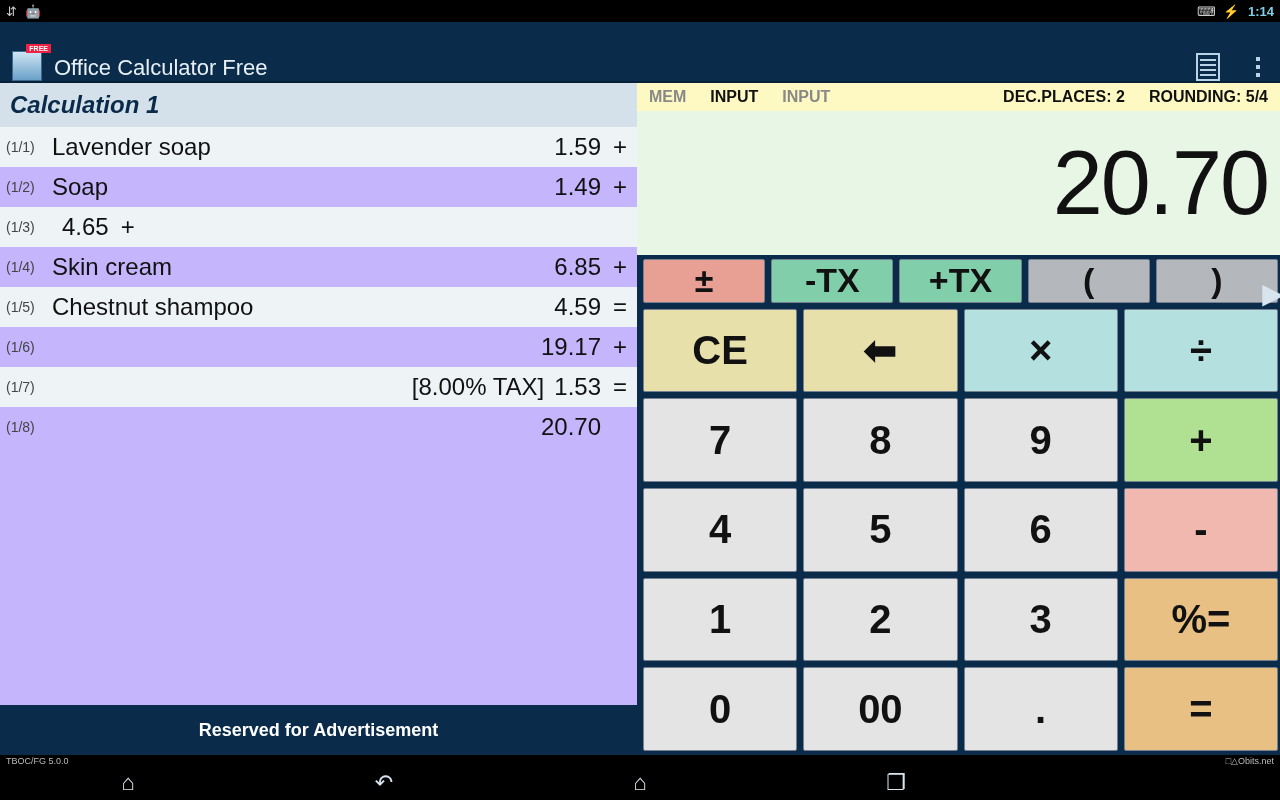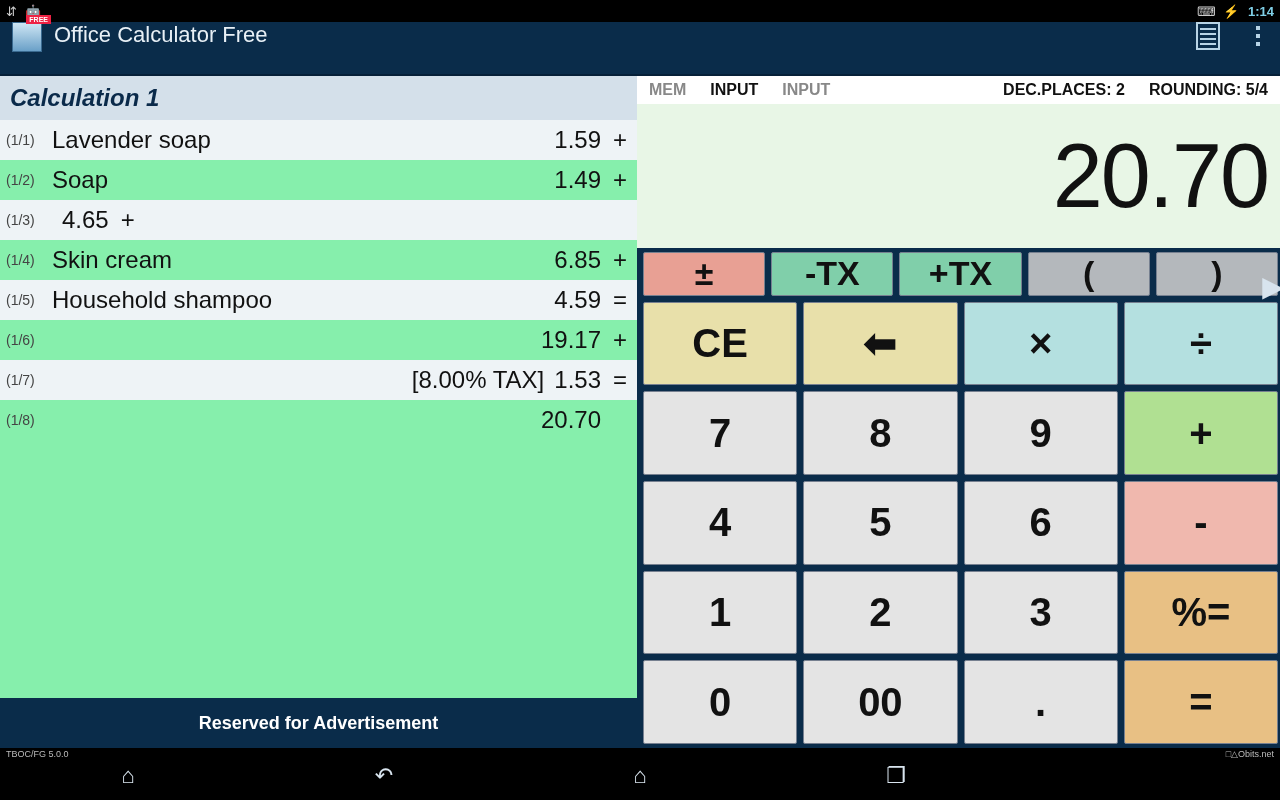--- a/index.html
+++ b/index.html
@@ -2,47 +2,47 @@
 <html><head>
 <meta charset="utf-8">
 <style>
   * { box-sizing: border-box; margin: 0; padding: 0; font-family: Arial, Helvetica, sans-serif; }
   html, body { width: 1280px; height: 800px; background: #000; overflow: hidden; }
 
   .status-bar { height: 22px; background: #000; color: #ccc; display: flex; align-items: center; justify-content: space-between; padding: 0 6px; font-size: 13px; }
   .status-left, .status-right { display: flex; align-items: center; gap: 8px; }
   .status-right .time { color: #7fcfe6; font-weight: bold; }
 
-  .app-bar { height: 54px; background: #0a2c4a; color: #e8f0f6; display: flex; align-items: flex-start; padding: 0 12px; gap: 12px; border-bottom: 2px solid #062038; }
+  .app-bar { height: 61px; background: #0a2c4a; color: #e8f0f6; display: flex; align-items: flex-end; padding: 0 12px; gap: 12px; border-bottom: 2px solid #062038; }
   .app-icon { width: 30px; height: 30px; background: linear-gradient(#cfe6f4, #6aa0c8); border: 1px solid #3a6a90; position: relative; }
   .app-icon .free { position: absolute; top: -8px; right: -10px; background: #e24; color: #fff; font-size: 7px; font-weight: bold; padding: 1px 3px; }
   .app-title { flex: 1; font-size: 22px; color: #e8f0f6; }
   .ab-right { display: flex; align-items: center; gap: 28px; }
   .tape-icon { width: 24px; height: 28px; border: 2px solid #b8d4e6; display: flex; flex-direction: column; justify-content: space-around; padding: 2px; }
   .tape-icon div { height: 2px; background: #b8d4e6; }
   .overflow-icon { display: flex; flex-direction: column; gap: 4px; padding: 0 8px; }
   .overflow-icon div { width: 4px; height: 4px; background: #b8d4e6; }
 
   .content { height: 672px; display: flex; background: #0a2c4a; }
 
-  .tape-panel { width: 637px; background: #86efac; display: flex; flex-direction: column; }
+  .tape-panel { width: 637px; background: #c4b5fd; display: flex; flex-direction: column; }
   .calc-title { background: #d4e0ea; padding: 8px 10px; font-size: 24px; font-style: italic; font-weight: bold; color: #0a2a4a; }
   .tape-rows { flex: 1; overflow: hidden; }
   .tape-row { display: flex; align-items: center; height: 40px; padding: 0 10px 0 6px; font-size: 24px; color: #111; }
   .tape-row.alt { background: #eef3f6; }
   .tape-row.bolded { font-weight: normal; }
   .tr-idx { font-size: 14px; color: #444; width: 46px; }
   .tr-label { flex: 1; }
   .tr-note { margin-right: 10px; }
   .tr-val { text-align: right; }
   .tr-op { width: 26px; text-align: right; padding-left: 4px; }
   .ad-area { height: 50px; background: #0a2c4a; color: #fff; display: flex; align-items: center; justify-content: center; font-size: 18px; font-weight: bold; }
 
   .calc-panel { flex: 1; display: flex; flex-direction: column; background: #0a2c4a; }
-  .info-bar { height: 28px; background: #ffffff; display: flex; align-items: center; font-size: 16px; font-weight: bold; color: #111; }
+  .info-bar { height: 28px; background: #fef9c3; display: flex; align-items: center; font-size: 16px; font-weight: bold; color: #111; }
   .info-item { padding: 0 12px; }
   .info-item.dim { color: #888; }
   .display { height: 144px; background: #e8f6e6; display: flex; align-items: center; justify-content: flex-end; padding: 0 12px; font-size: 90px; font-weight: 500; color: #111; font-family: Arial, sans-serif; letter-spacing: -2px; }
 
   .pad { flex: 1; display: flex; flex-direction: column; gap: 6px; padding: 4px 2px 4px 6px; position: relative; }
   .prow { flex: 1; display: flex; gap: 6px; }
   .pad-arrow { position: absolute; right: -2px; top: 8px; width: 18px; height: 60px; color: #d8e4ee; display:flex; align-items:center; justify-content:center; font-size:28px; }
 
   .btn { flex: 1; display: flex; align-items: center; justify-content: center; font-size: 40px; font-weight: bold; color: #111; border: 1px solid #768090; border-radius: 2px; cursor: pointer; user-select: none; }
   .btn.small { font-size: 34px; }
@@ -124,21 +124,21 @@
         </div>
         <div class="tape-row">
           <span class="tr-idx">(1/4)</span>
           <span class="tr-label">Skin cream</span>
           <span class="tr-note"></span>
           <span class="tr-val">6.85</span>
           <span class="tr-op">+</span>
         </div>
         <div class="tape-row alt">
           <span class="tr-idx">(1/5)</span>
-          <span class="tr-label">Household shampoo</span>
+          <span class="tr-label">Chestnut shampoo</span>
           <span class="tr-note"></span>
           <span class="tr-val">4.59</span>
           <span class="tr-op">=</span>
         </div>
         <div class="tape-row bolded">
           <span class="tr-idx">(1/6)</span>
           <span class="tr-label"></span>
           <span class="tr-note"></span>
           <span class="tr-val">19.17</span>
           <span class="tr-op">+</span>

